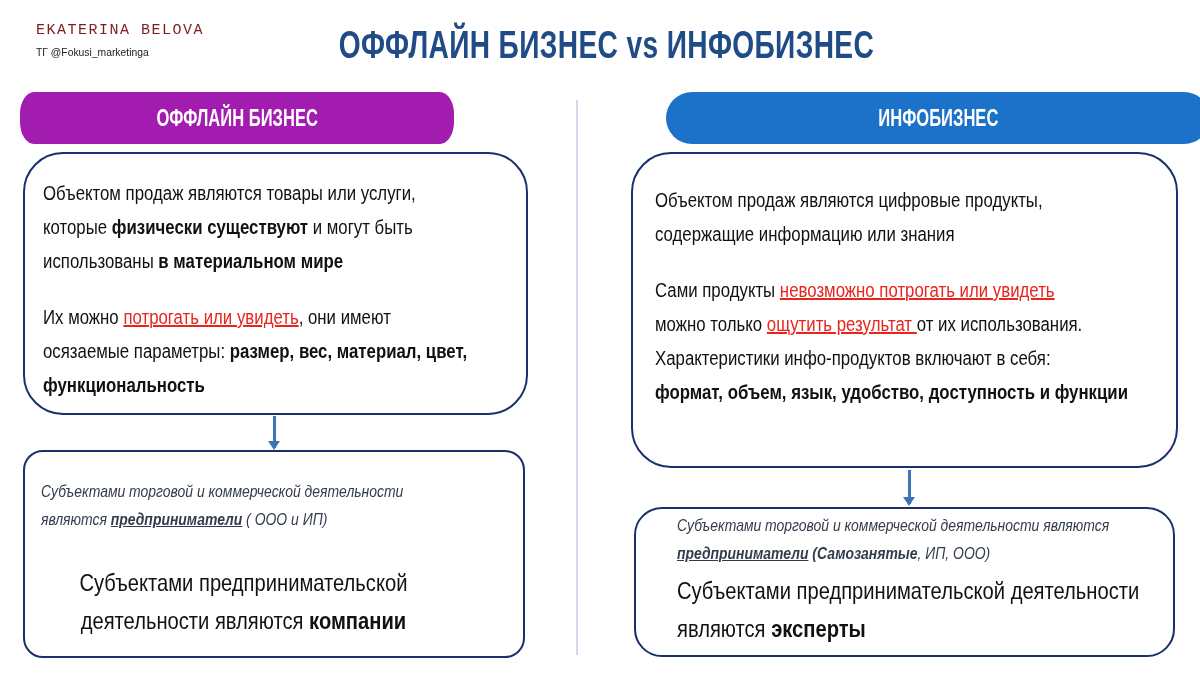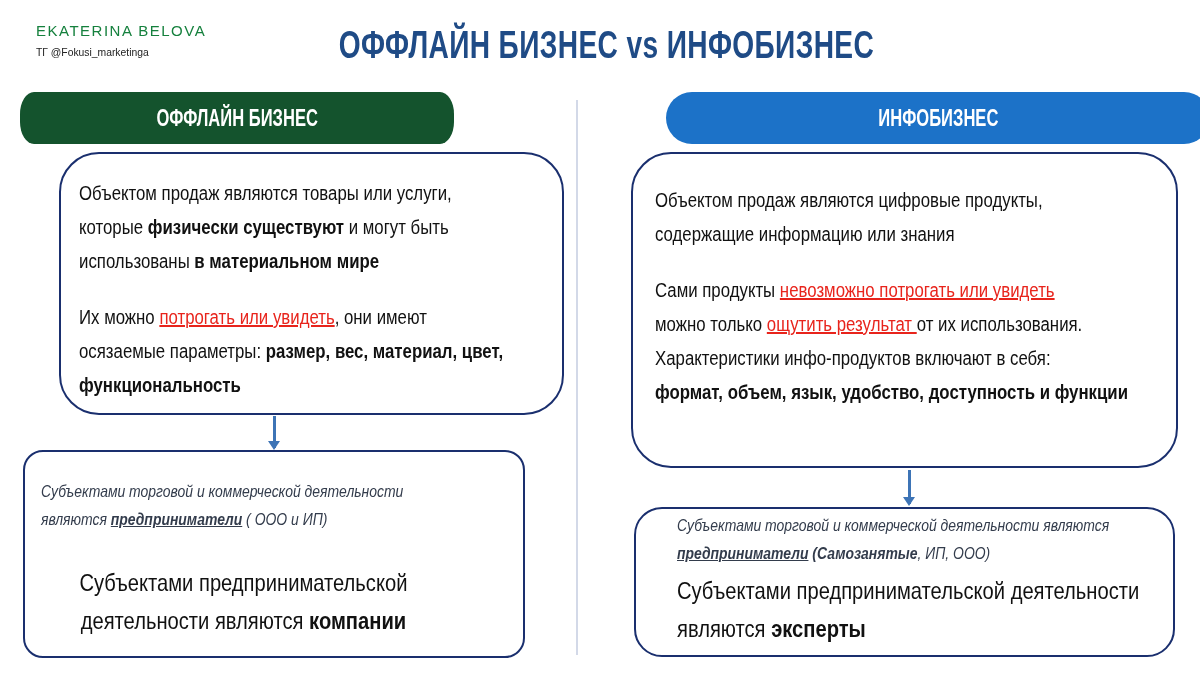--- a/index.html
+++ b/index.html
@@ -4,22 +4,22 @@
   <style>
     * { box-sizing: border-box; margin: 0; padding: 0; }
     html, body {
       width: 1200px; height: 675px; background: #ffffff; overflow: hidden;
       font-family: "Liberation Sans", sans-serif;
     }
     .page { position: relative; width: 1200px; height: 675px; }
 
     .author {
       position: absolute; left: 36px; top: 22px;
-      color: #15803d; font-size: 15px; letter-spacing: 1.5px;
-      font-family: Liberation Sans, sans-serif; font-weight: normal;
+      color: #7f1d1d; font-size: 15px; letter-spacing: 1.5px;
+      font-family: Liberation Mono, monospace; font-weight: normal;
     }
     .tg {
       position: absolute; left: 36px; top: 46px;
       color: #222; font-size: 11.5px;
       font-family: "Liberation Sans", sans-serif;
       transform: scaleX(0.9); transform-origin: left;
     }
     .main-title {
       position: absolute; left: 0; right: 0; top: 24px;
       text-align: center;
@@ -36,37 +36,37 @@
 
     .pill {
       position: absolute; height: 52px; color: #fff;
       display: flex; align-items: center; justify-content: center;
       font-weight: bold; font-size: 23px;
       font-family: "Liberation Sans", sans-serif;
     }
     .pill span { display: inline-block; transform: scaleX(0.72); }
     .pill-left {
       left: 20px; top: 92px; width: 434px; border-radius: 14px / 22px;
-      background: #14532d;
+      background: #a21caf;
     }
     .pill-right {
       left: 666px; top: 92px; width: 544px; border-radius: 26px;
       background: #1c72c8;
     }
 
     .box {
       position: absolute; border: 2.5px solid #1a2f6e; border-radius: 40px;
       background: #fff; color: #111;
       font-family: "Liberation Sans", sans-serif;
     }
     .box .t { display: block; white-space: nowrap; transform-origin: left center; }
     .box b { font-weight: bold; }
     .red { color: #e8241c; text-decoration: underline; text-decoration-color: #e8241c; }
 
-    .box-l1 { left: 23px; top: 152px; width: 505px; height: 263px; margin-left: 36px; }
+    .box-l1 { left: 23px; top: 152px; width: 505px; height: 263px; }
     .box-l2 { left: 23px; top: 450px; width: 502px; height: 208px; border-radius: 20px; }
     .box-r1 { left: 631px; top: 152px; width: 547px; height: 316px; }
     .box-r2 { left: 634px; top: 507px; width: 541px; height: 150px; border-radius: 28px; padding-left: 27px; }
 
     .txt18 { font-size: 20px; line-height: 34px; }
     .txt18 .t { transform: scaleX(0.84); }
 
     .it { font-style: italic; color: #333c4c; font-size: 17px; line-height: 28px; }
     .it .t { transform: scaleX(0.82); }
     .it u { font-weight: bold; text-decoration: underline; }

